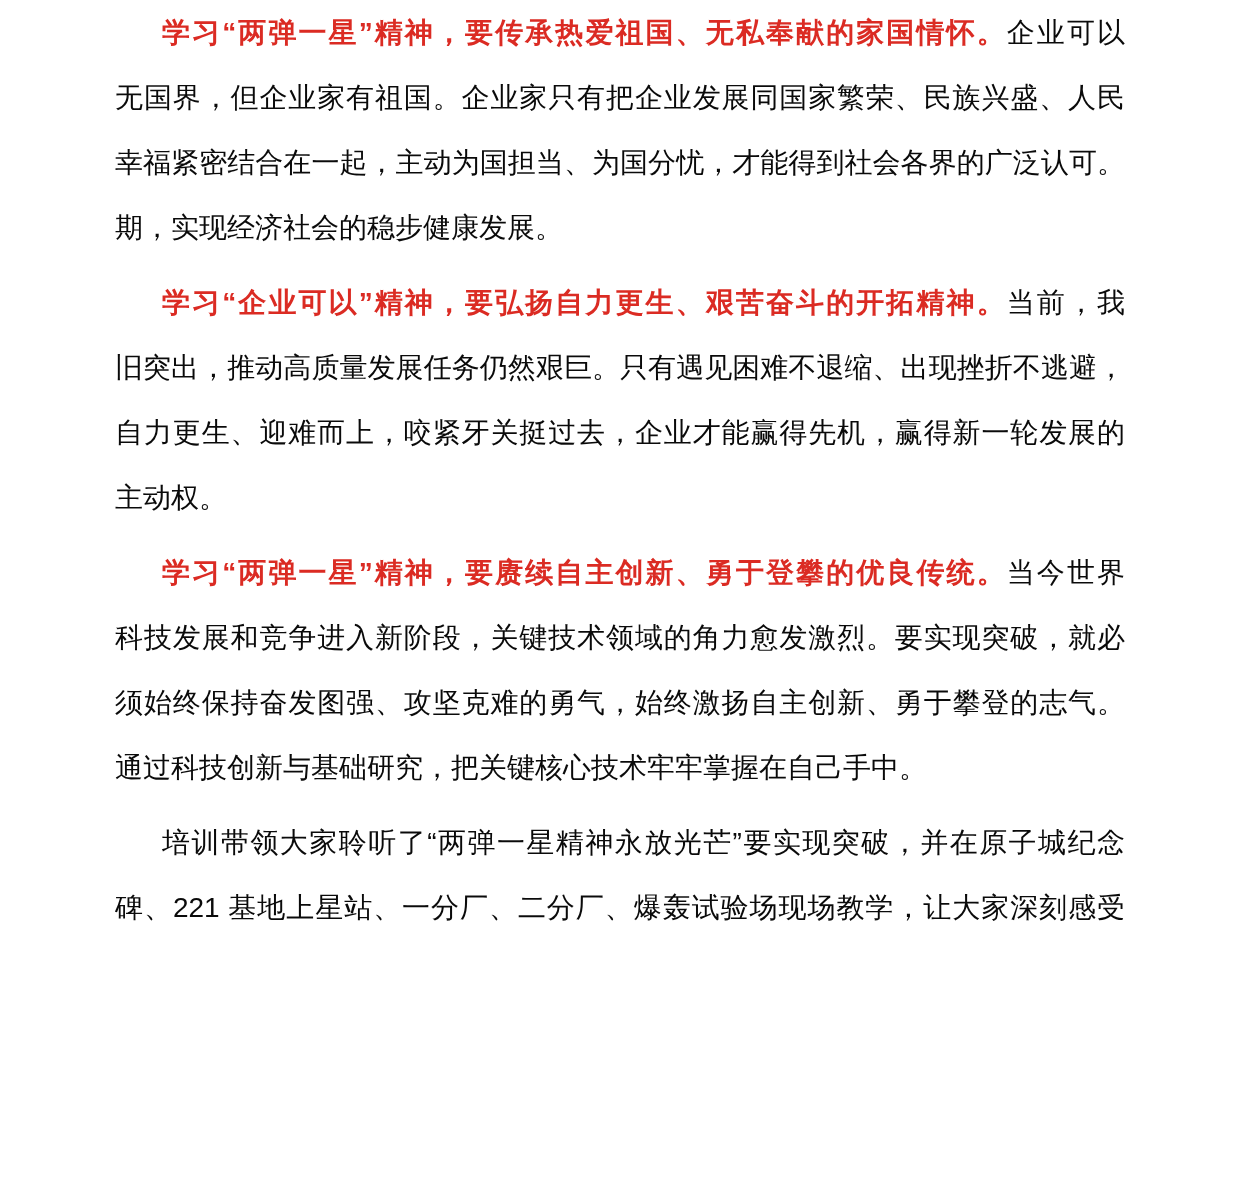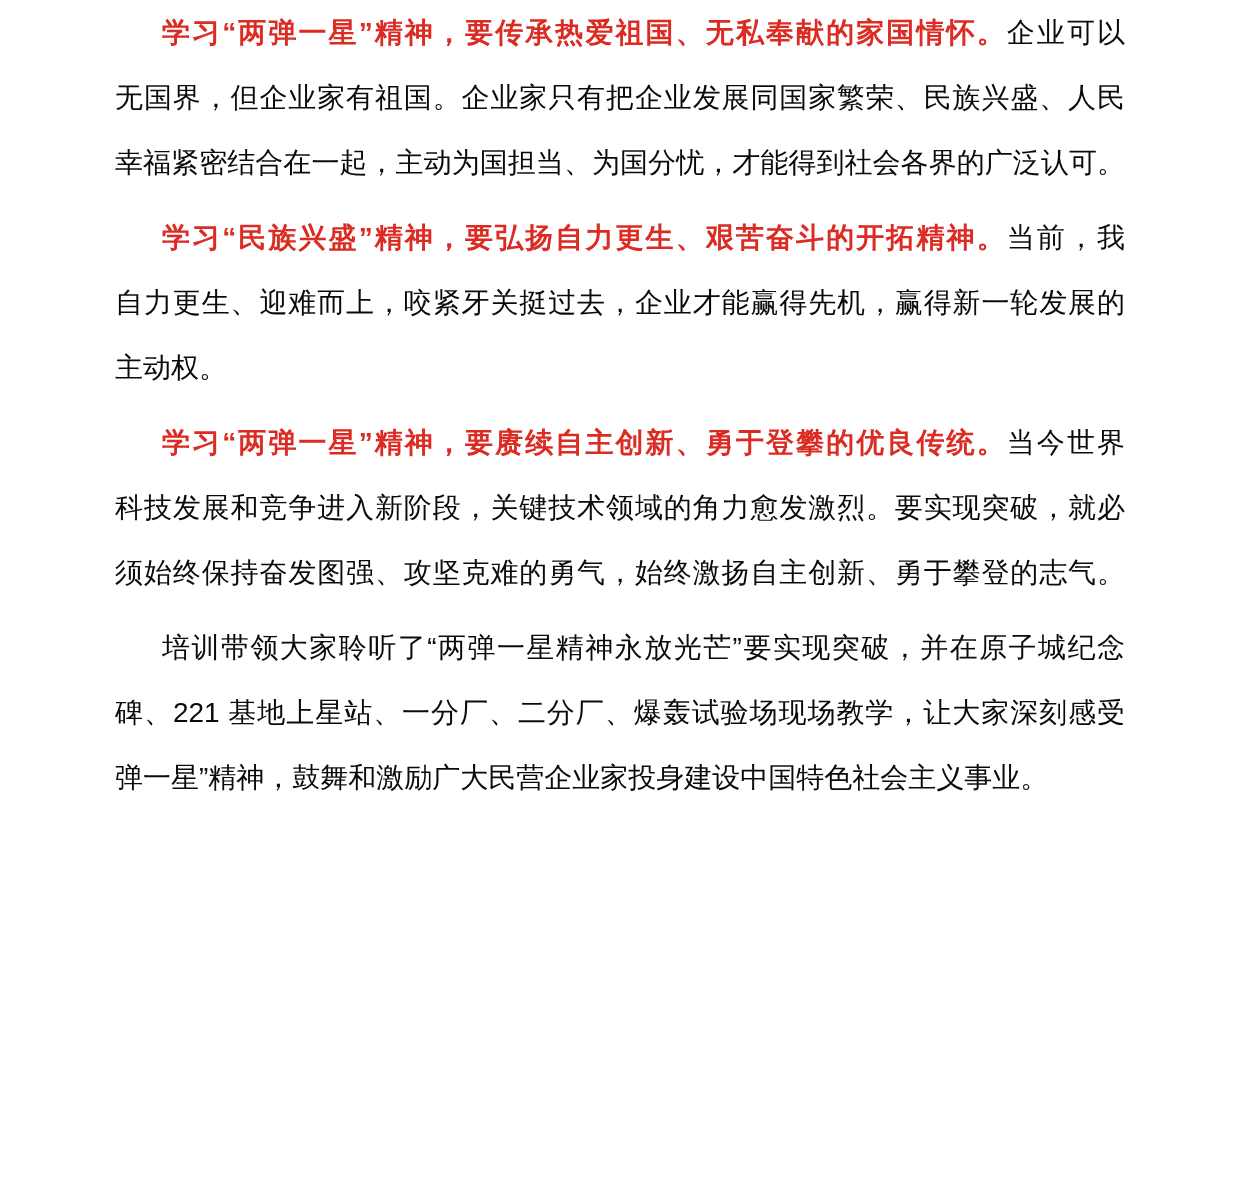--- a/index.html
+++ b/index.html
@@ -47,33 +47,35 @@
 </style>
 </head>
 <body>
 
 <div class="doc-page">
 
   <div class="para">
     <div class="line indent"><span class="red">学习“两弹一星”精神，要传承热爱祖国、无私奉献的家国情怀。</span><span>企业可以</span></div>
     <div class="line">无国界，但企业家有祖国。企业家只有把企业发展同国家繁荣、民族兴盛、人民</div>
     <div class="line">幸福紧密结合在一起，主动为国担当、为国分忧，才能得到社会各界的广泛认可。</div>
+    <div class="line last">期，实现经济社会的稳步健康发展。</div>
   </div>
 
   <div class="para">
-    <div class="line indent"><span class="red">学习“民族兴盛”精神，要弘扬自力更生、艰苦奋斗的开拓精神。</span><span>当前，我</span></div>
+    <div class="line indent"><span class="red">学习“企业可以”精神，要弘扬自力更生、艰苦奋斗的开拓精神。</span><span>当前，我</span></div>
+    <div class="line">旧突出，推动高质量发展任务仍然艰巨。只有遇见困难不退缩、出现挫折不逃避，</div>
     <div class="line">自力更生、迎难而上，咬紧牙关挺过去，企业才能赢得先机，赢得新一轮发展的</div>
     <div class="line last">主动权。</div>
   </div>
 
   <div class="para">
     <div class="line indent"><span class="red">学习“两弹一星”精神，要赓续自主创新、勇于登攀的优良传统。</span><span>当今世界</span></div>
     <div class="line">科技发展和竞争进入新阶段，关键技术领域的角力愈发激烈。要实现突破，就必</div>
     <div class="line">须始终保持奋发图强、攻坚克难的勇气，始终激扬自主创新、勇于攀登的志气。</div>
+    <div class="line last">通过科技创新与基础研究，把关键核心技术牢牢掌握在自己手中。</div>
   </div>
 
   <div class="para">
     <div class="line indent">培训带领大家聆听了“两弹一星精神永放光芒”要实现突破，并在原子城纪念</div>
     <div class="line">碑、221 基地上星站、一分厂、二分厂、爆轰试验场现场教学，让大家深刻感受</div>
-    <div class="line last">弹一星”精神，鼓舞和激励广大民营企业家投身建设中国特色社会主义事业。</div>
   </div>
 
 </div>
 
 </body></html>

